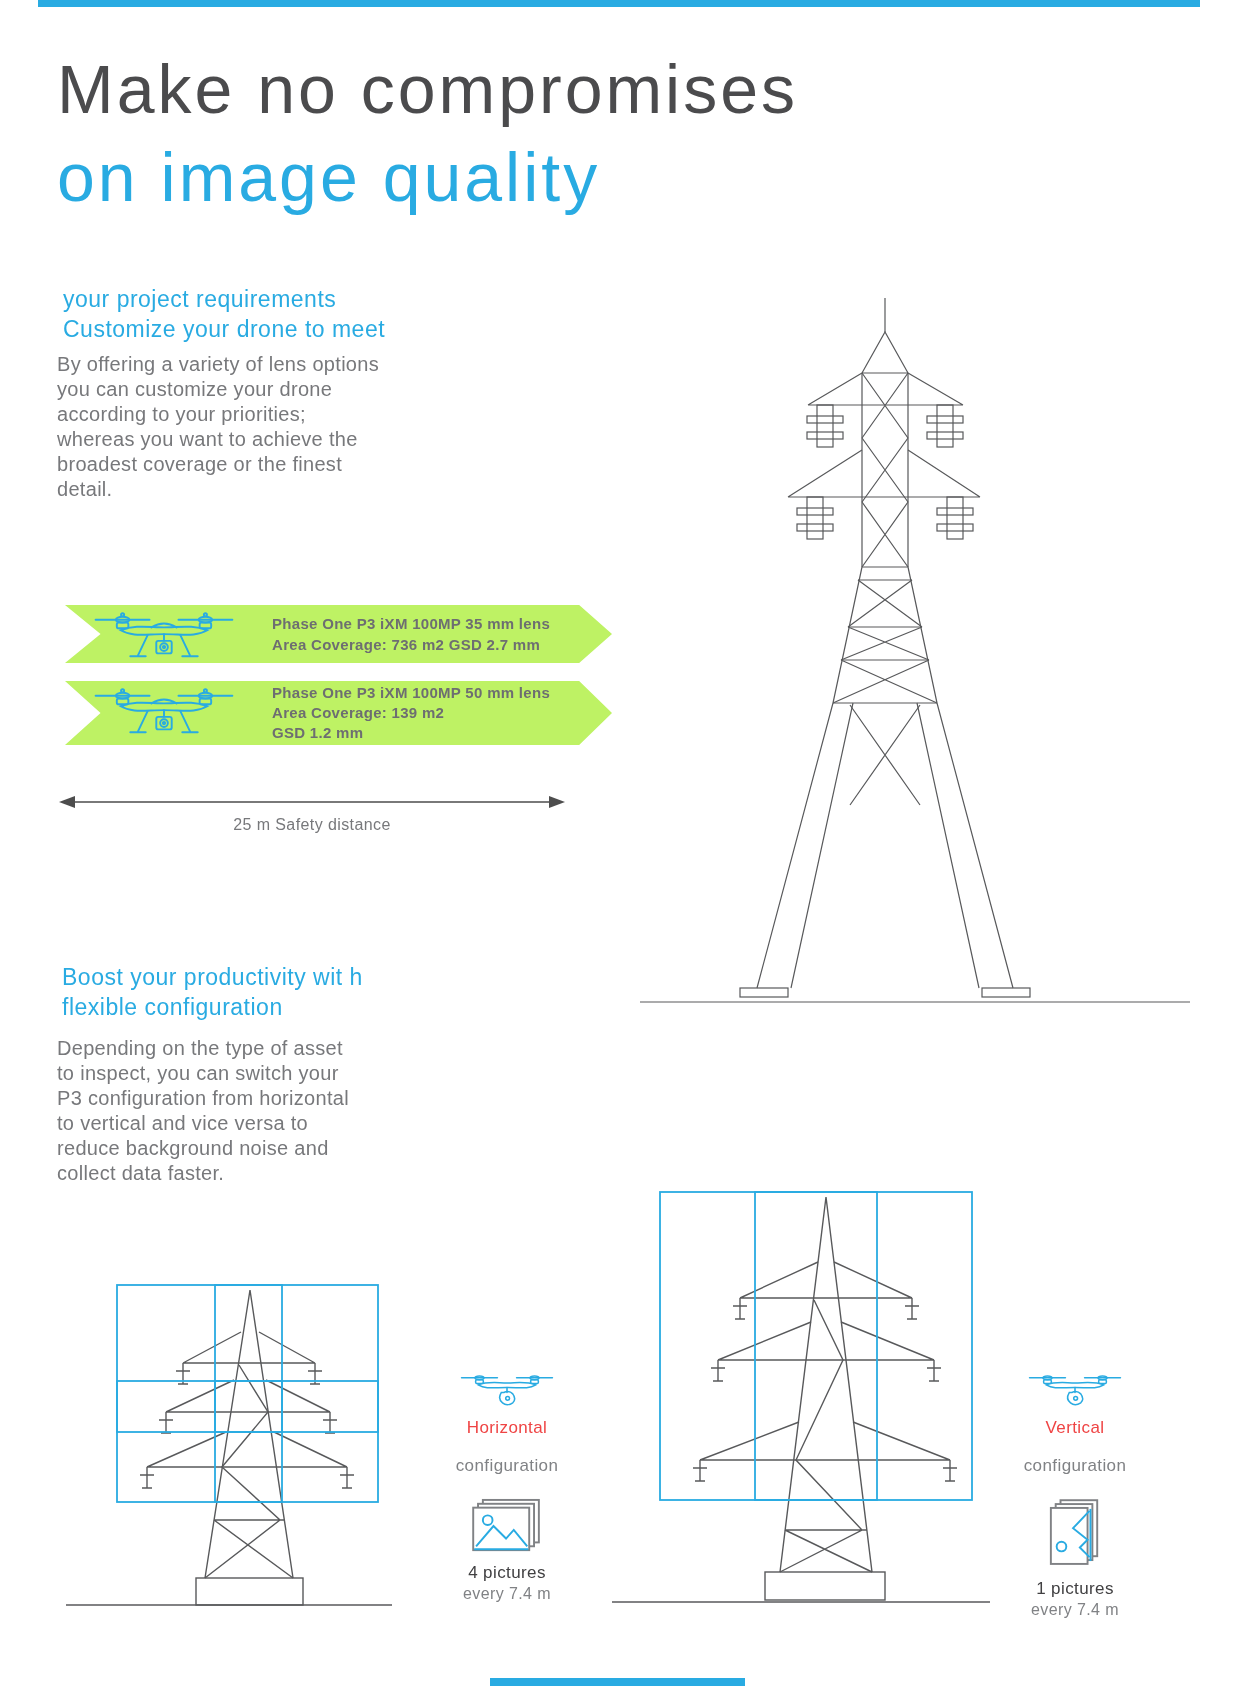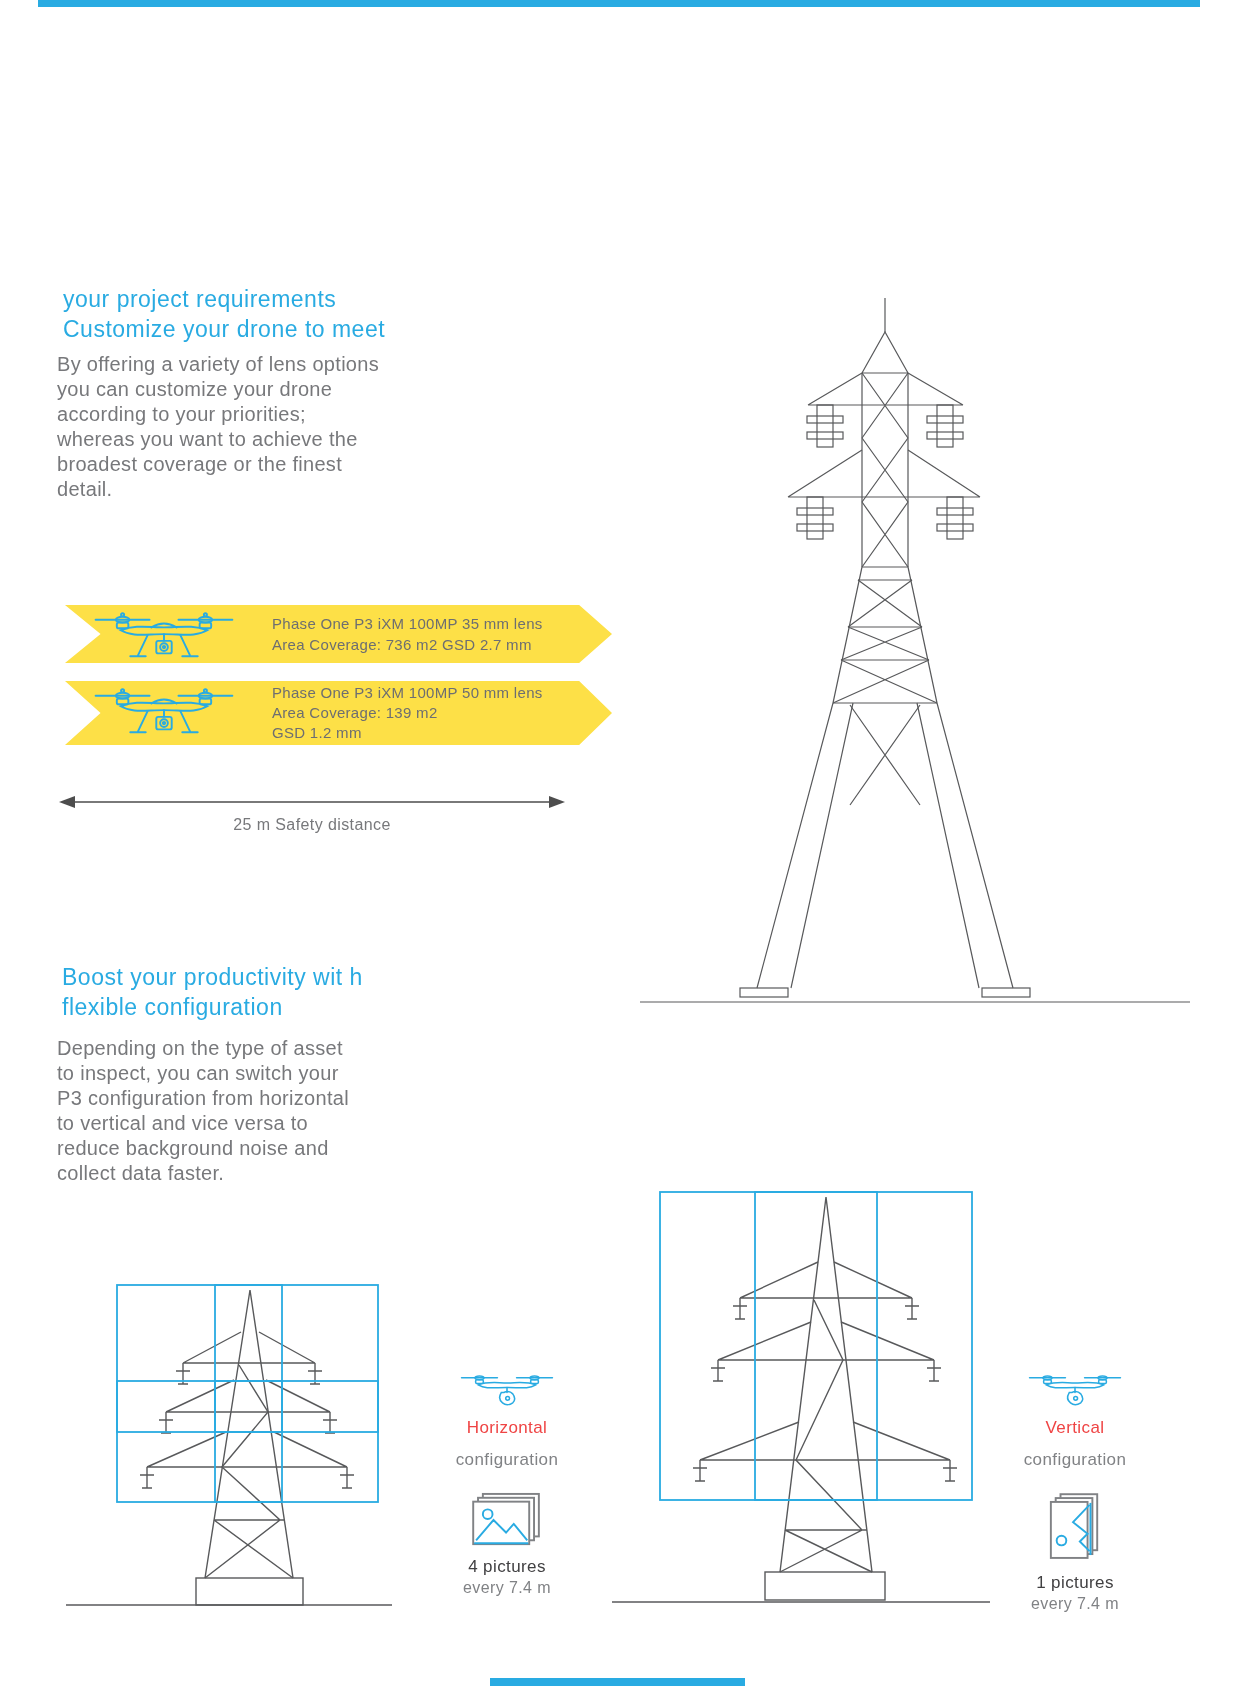--- a/index.html
+++ b/index.html
@@ -16,22 +16,22 @@
   .sec-heading{position:absolute;font-size:23px;line-height:30px;color:#29abe2;
                letter-spacing:.5px;white-space:nowrap;}
   .sec-heading.h1{left:63px;top:284px;}
   .sec-heading.h2{left:62px;top:962px;}
 
   .body-text{position:absolute;font-size:20px;line-height:25px;color:#77787b;
              letter-spacing:.3px;white-space:nowrap;}
   .body-text.b1{left:57px;top:352px;}
   .body-text.b2{left:57px;top:1022px;margin-top:14px;}
 
-  .banner{position:absolute;left:65px;width:547px;background:#fde047;
-          clip-path:polygon(0 0,94% 0,100% 50%,94% 100%,0 100%,6.5% 50%);}
+  .banner{position:absolute;left:65px;width:547px;background:#bef264;
+          clip-path:polygon(0 0,94% 0,100% 50%,94% 100%,0 100%,6.5% 50%);font-weight:bold;}
   .banner.banner1{top:605px;height:58px;}
   .banner.banner2{top:681px;height:64px;}
   .banner .btxt{position:absolute;left:207px;font-size:15px;line-height:21px;
                 color:#6d6e71;letter-spacing:.3px;white-space:nowrap;}
   .banner1 .btxt{top:8px;}
   .banner2 .btxt{top:2px;line-height:20px;}
   .banner svg.drone{position:absolute;left:25px;top:6px;}
 
   .arrow-wrap{position:absolute;left:57px;top:792px;width:510px;}
   .distance-label{position:absolute;left:57px;top:816px;width:510px;text-align:center;
@@ -42,32 +42,36 @@
   .gray-line-b{stroke:#58595b;stroke-width:1.4;fill:none;}
   .blue-grid{stroke:#29abe2;stroke-width:1.8;fill:none;}
 
   .abs{position:absolute;}
 
   .caption-group{position:absolute;width:180px;display:flex;flex-direction:column;
                  align-items:center;text-align:center;}
   .caption-group.left{left:417px;top:1372px;}
   .caption-group.right{left:985px;top:1372px;}
   .cfg-name{font-size:17px;color:#ef4444;letter-spacing:.4px;margin-top:10px;}
-  .cfg-sub{font-size:17px;color:#808285;letter-spacing:.4px;margin-top:12px;}
+  .cfg-sub{font-size:17px;color:#808285;letter-spacing:.4px;margin-top:18px;}
   .cfg-pictures{font-size:17px;color:#414042;letter-spacing:.4px;margin-top:9px;}
   .cfg-interval{font-size:16px;color:#808285;letter-spacing:.4px;margin-top:2px;}
   .pic-icon{margin-top:22px;}
 </style>
 </head>
 <body>
 
 <div class="page">
 
   <div class="bar top-bar"></div>
 
+  <h1 class="title" style="margin:0;font-weight:300;">
+    <div class="line1">Make no compromises</div>
+    <div class="line2">on image quality</div>
+  </h1>
 
   <div class="sec-heading h1">
     <div>your project requirements</div>
     <div>Customize your drone to meet</div>
   </div>
   <div class="body-text b1">
     <div>By offering a variety of lens options</div>
     <div>you can customize your drone</div>
     <div>according to your priorities;</div>
     <div>whereas you want to achieve the</div>

